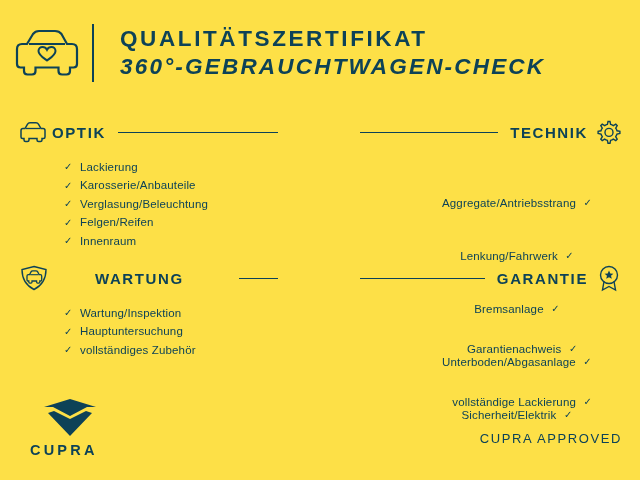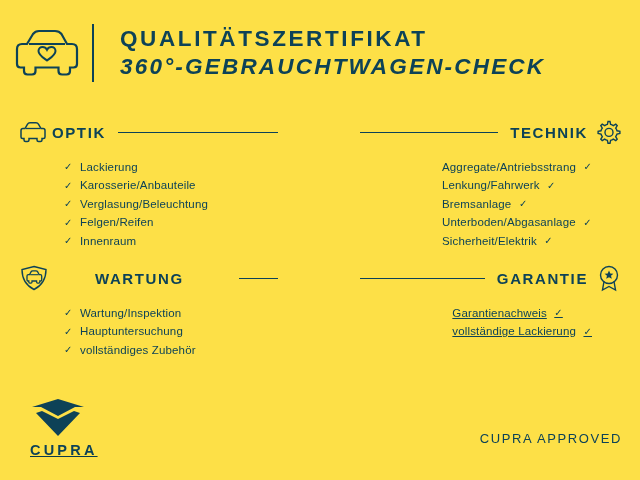--- a/index.html
+++ b/index.html
@@ -103,36 +103,36 @@
   }
   .list.left .row .tick {
     width: 16px;
     text-align: left;
     font-size: 10px;
   }
   .list.right {
     text-align: right;
   }
   .list.right .row {
-    justify-content: flex-start;
+    justify-content: center;
+    margin-top: 36px;
   }
   .list.right .row .tick {
     width: 16px;
     text-align: right;
     font-size: 10px;
   }
   
   .footer-logo {
     position: absolute;
     left: 30px;
     top: 398px;
     display: flex;
     flex-direction: column;
-    align-items: flex-start;
-    text-decoration: underline;
+    align-items: flex-end;
   }
   .brand-word {
     font-size: 14.5px;
     font-weight: bold;
     letter-spacing: 3.2px;
     color: #0d4257;
     margin-top: 4px;
   }
   .footer-right {
     position: absolute;
@@ -265,21 +265,21 @@
     <div class="row">
       <span class="tick">✓</span>
       <span>Hauptuntersuchung</span>
     </div>
     <div class="row">
       <span class="tick">✓</span>
       <span>vollständiges Zubehör</span>
     </div>
   </div>
 
-  <div class="list right" style="right:48px; top:304px;text-decoration:underline;">
+  <div class="list right" style="right:48px; top:304px;">
     <div class="row">
       <span>Garantienachweis</span>
       <span class="tick">✓</span>
     </div>
     <div class="row">
       <span>vollständige Lackierung</span>
       <span class="tick">✓</span>
     </div>
   </div>
 

